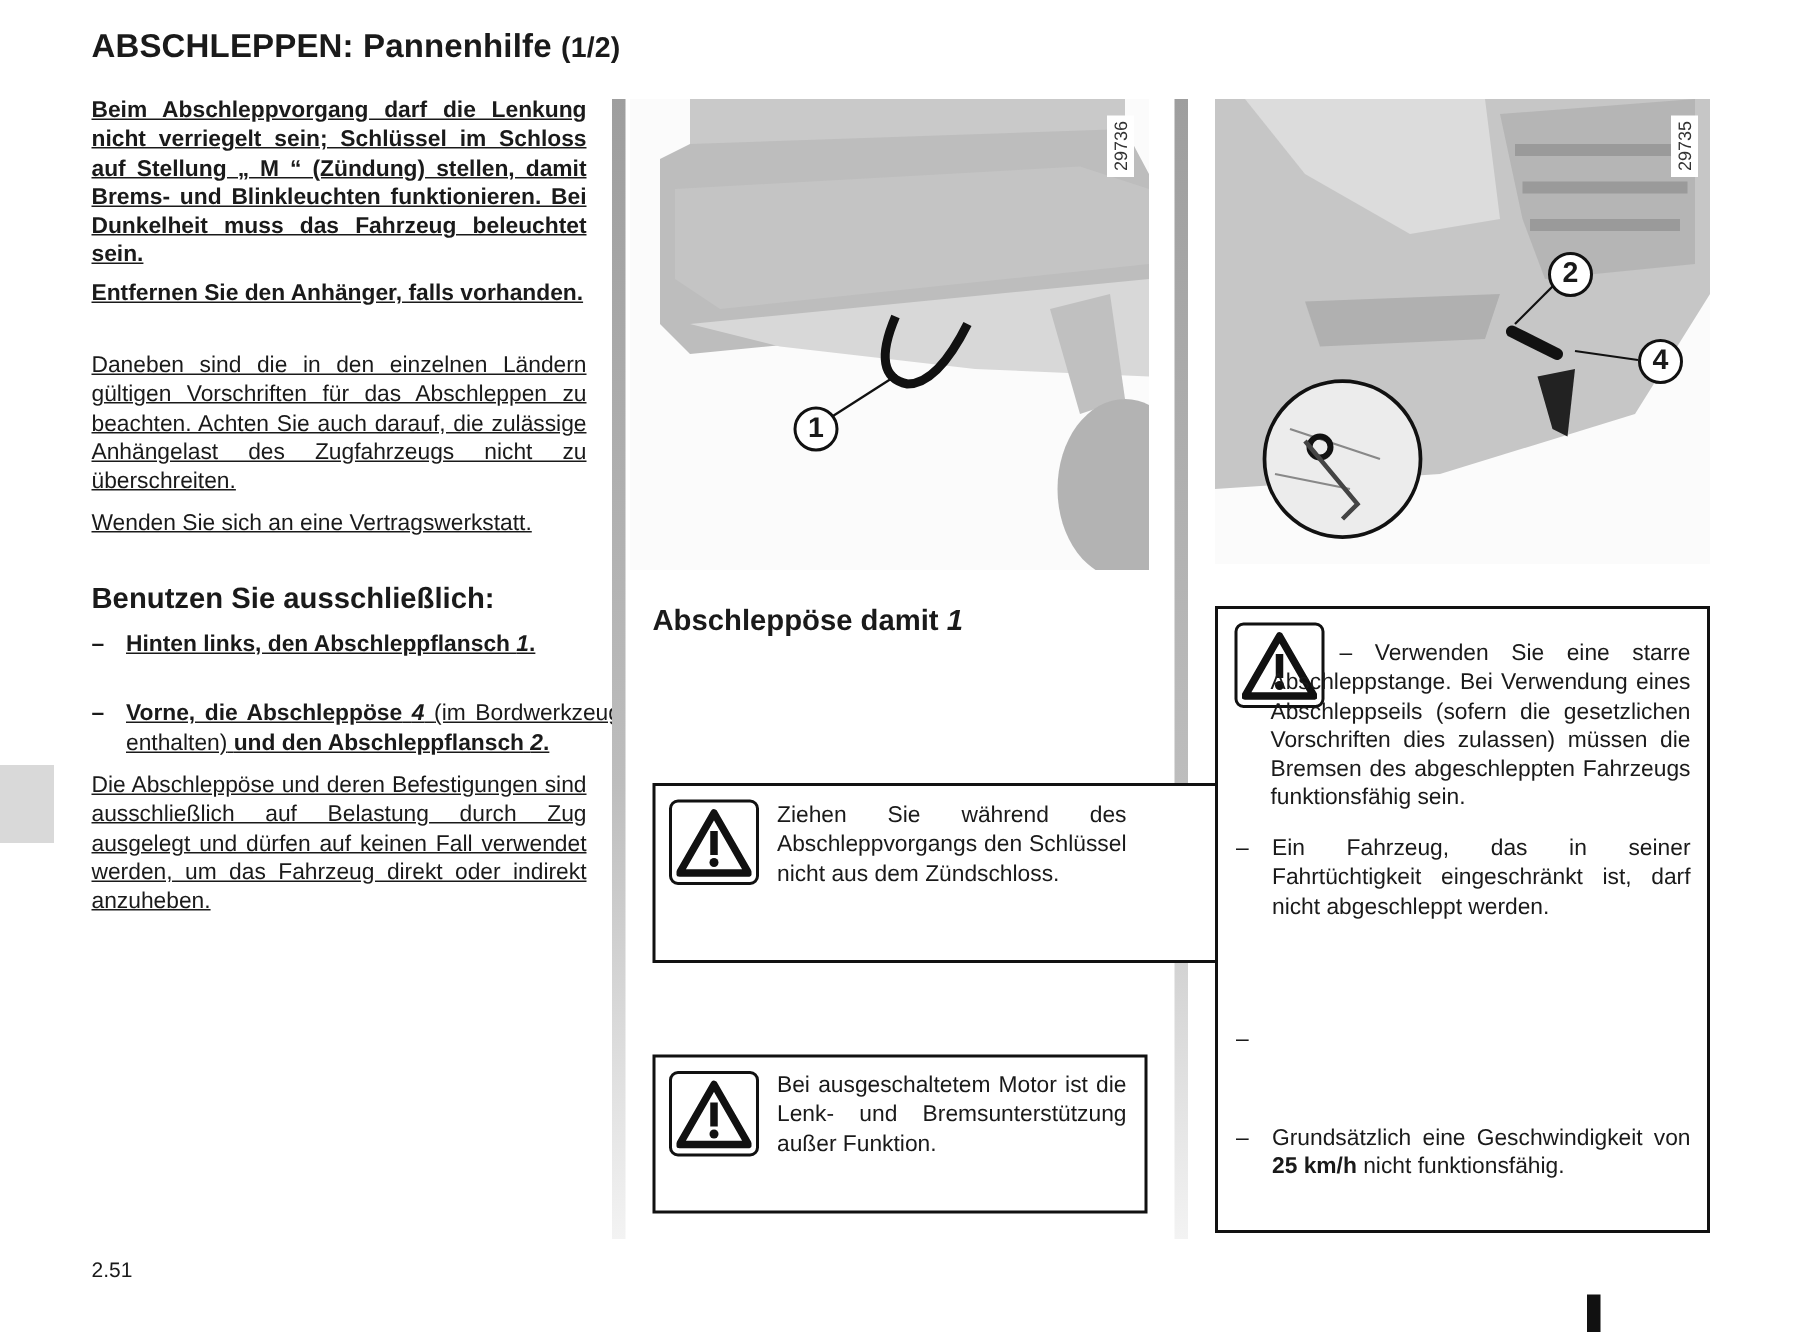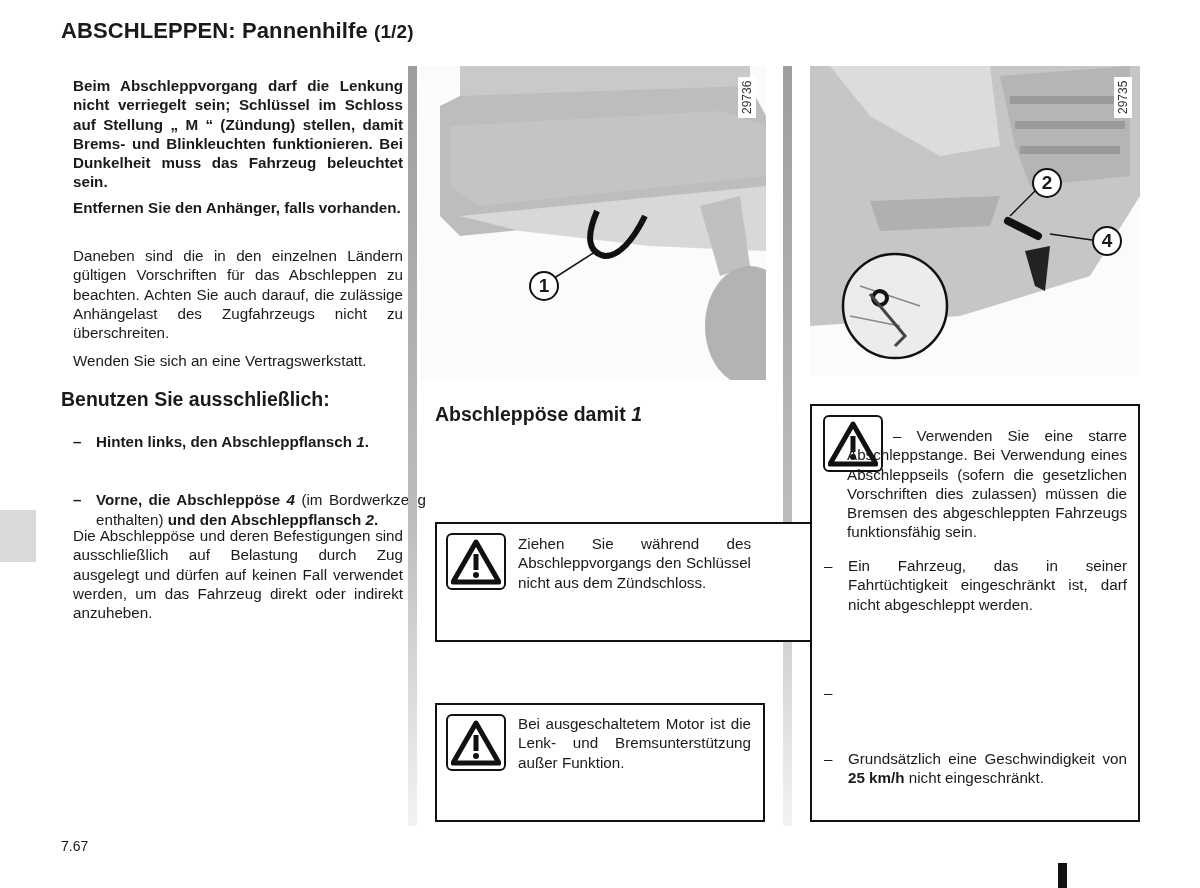--- a/index.html
+++ b/index.html
@@ -1,21 +1,21 @@
 <!DOCTYPE html>
 <html><head>
 <meta charset="utf-8">
 <style>
   html, body { margin: 0; padding: 0; background: #ffffff; }
   body { width: 1200px; height: 888px; position: relative; overflow: hidden;
          font-family: "Liberation Sans", sans-serif; color: #1a1a1a; }
   .abs { position: absolute; }
   .title { left: 61px; top: 18px; font-size: 22px; font-weight: bold; letter-spacing: 0.1px; }
   .title .suffix { font-size: 19px; }
-  .p { font-size: 15.2px; line-height: 19.3px; text-align: justify; margin: 12px; }
+  .p { font-size: 15.2px; line-height: 19.3px; text-align: justify; margin: 0; text-decoration: underline; }
   .bold { font-weight: bold; }
   .col1 { left: 61px; width: 330px; }
   .h2 { font-size: 19.5px; font-weight: bold; }
   .dash-item { position: relative; padding-left: 23px; }
   .dash-item .dash { position: absolute; left: 0; top: 0; }
   .side-tab { left: 0; top: 510px; width: 36px; height: 52px; background: #d9d9d9; }
   .sep-bar { width: 9px; background: linear-gradient(#9e9e9e, #bdbdbd 60%, #f3f3f3 100%); }
   .fig { overflow: hidden; background: #fafafa; }
   .fig-num { font-size: 12px; color: #333; transform: rotate(-90deg); transform-origin: left top;
              position: absolute; background: #fff; padding: 2px 4px; }
@@ -115,21 +115,21 @@
   <div class="abs warn-icon" style="left:9px; top:9px;">
     <svg width="50" height="46" viewBox="0 0 50 46">
         <path d="M25 3 L48 43 L2 43 Z" fill="none" stroke="#111" stroke-width="5" stroke-linejoin="round"></path>
         <rect x="22.5" y="15" width="5" height="16" fill="#111"></rect>
         <circle cx="25" cy="36" r="3" fill="#111"></circle>
       </svg>
   </div>
   <div class="abs warn-text" style="left:81px; top:10px; width:233px;">Ziehen Sie während des Abschleppvorgangs den Schlüssel nicht aus dem Zündschloss.</div>
 </div>
 
-<div class="abs warnbox" style="left:435px; top:703px; width:330px; height:119px;">
+<div class="abs warnbox" style="left:435px; top:703px; width:330px; height:106px;">
   <div class="abs warn-icon" style="left:9px; top:9px;">
     <svg width="50" height="46" viewBox="0 0 50 46">
         <path d="M25 3 L48 43 L2 43 Z" fill="none" stroke="#111" stroke-width="5" stroke-linejoin="round"></path>
         <rect x="22.5" y="15" width="5" height="16" fill="#111"></rect>
         <circle cx="25" cy="36" r="3" fill="#111"></circle>
       </svg>
   </div>
   <div class="abs warn-text" style="left:81px; top:9px; width:233px;">Bei ausgeschaltetem Motor ist die Lenk- und Bremsunterstützung außer Funktion.</div>
 </div>
 
@@ -149,18 +149,18 @@
     <span class="dash">–</span>
     <span>Ein Fahrzeug, das in seiner Fahrtüchtigkeit eingeschränkt ist, darf nicht abgeschleppt werden.</span>
   </div>
   <div class="abs warn-text dash-item" style="left:12px; top:219px; width:303px; padding-left:24px; box-sizing:border-box;">
     <span class="dash">–</span>
   </div>
   <div class="abs warn-text dash-item" style="left:12px; top:285px; width:303px; padding-left:24px; box-sizing:border-box;">
     <span class="dash">–</span>
     <span>Grundsätzlich eine Geschwindigkeit von</span>
     <b>25 km/h</b>
-    <span>nicht eingeschränkt.</span>
+    <span>nicht funktionsfähig.</span>
   </div>
 </div>
 
-<div class="abs page-num">7.67</div>
+<div class="abs page-num">2.51</div>
 <div class="abs edge-mark"></div>
 
 </body></html>

